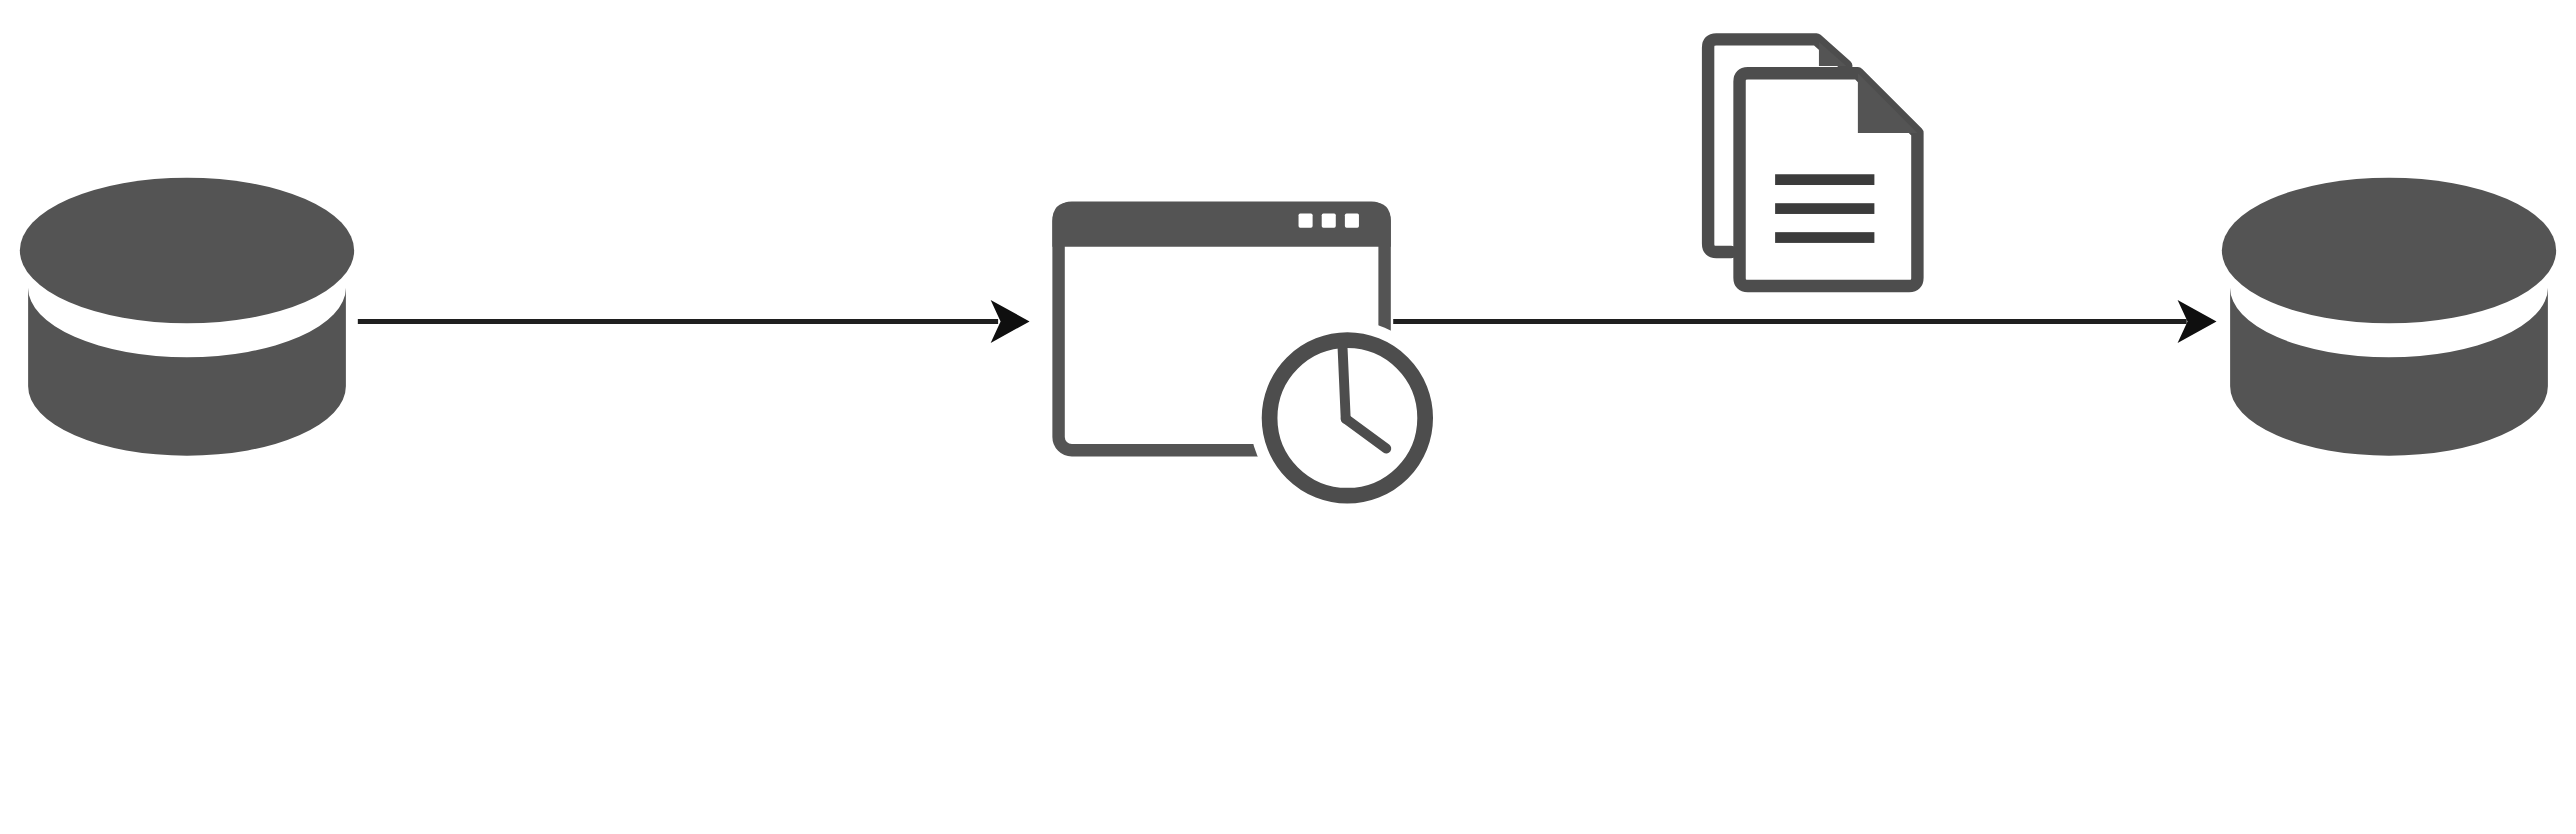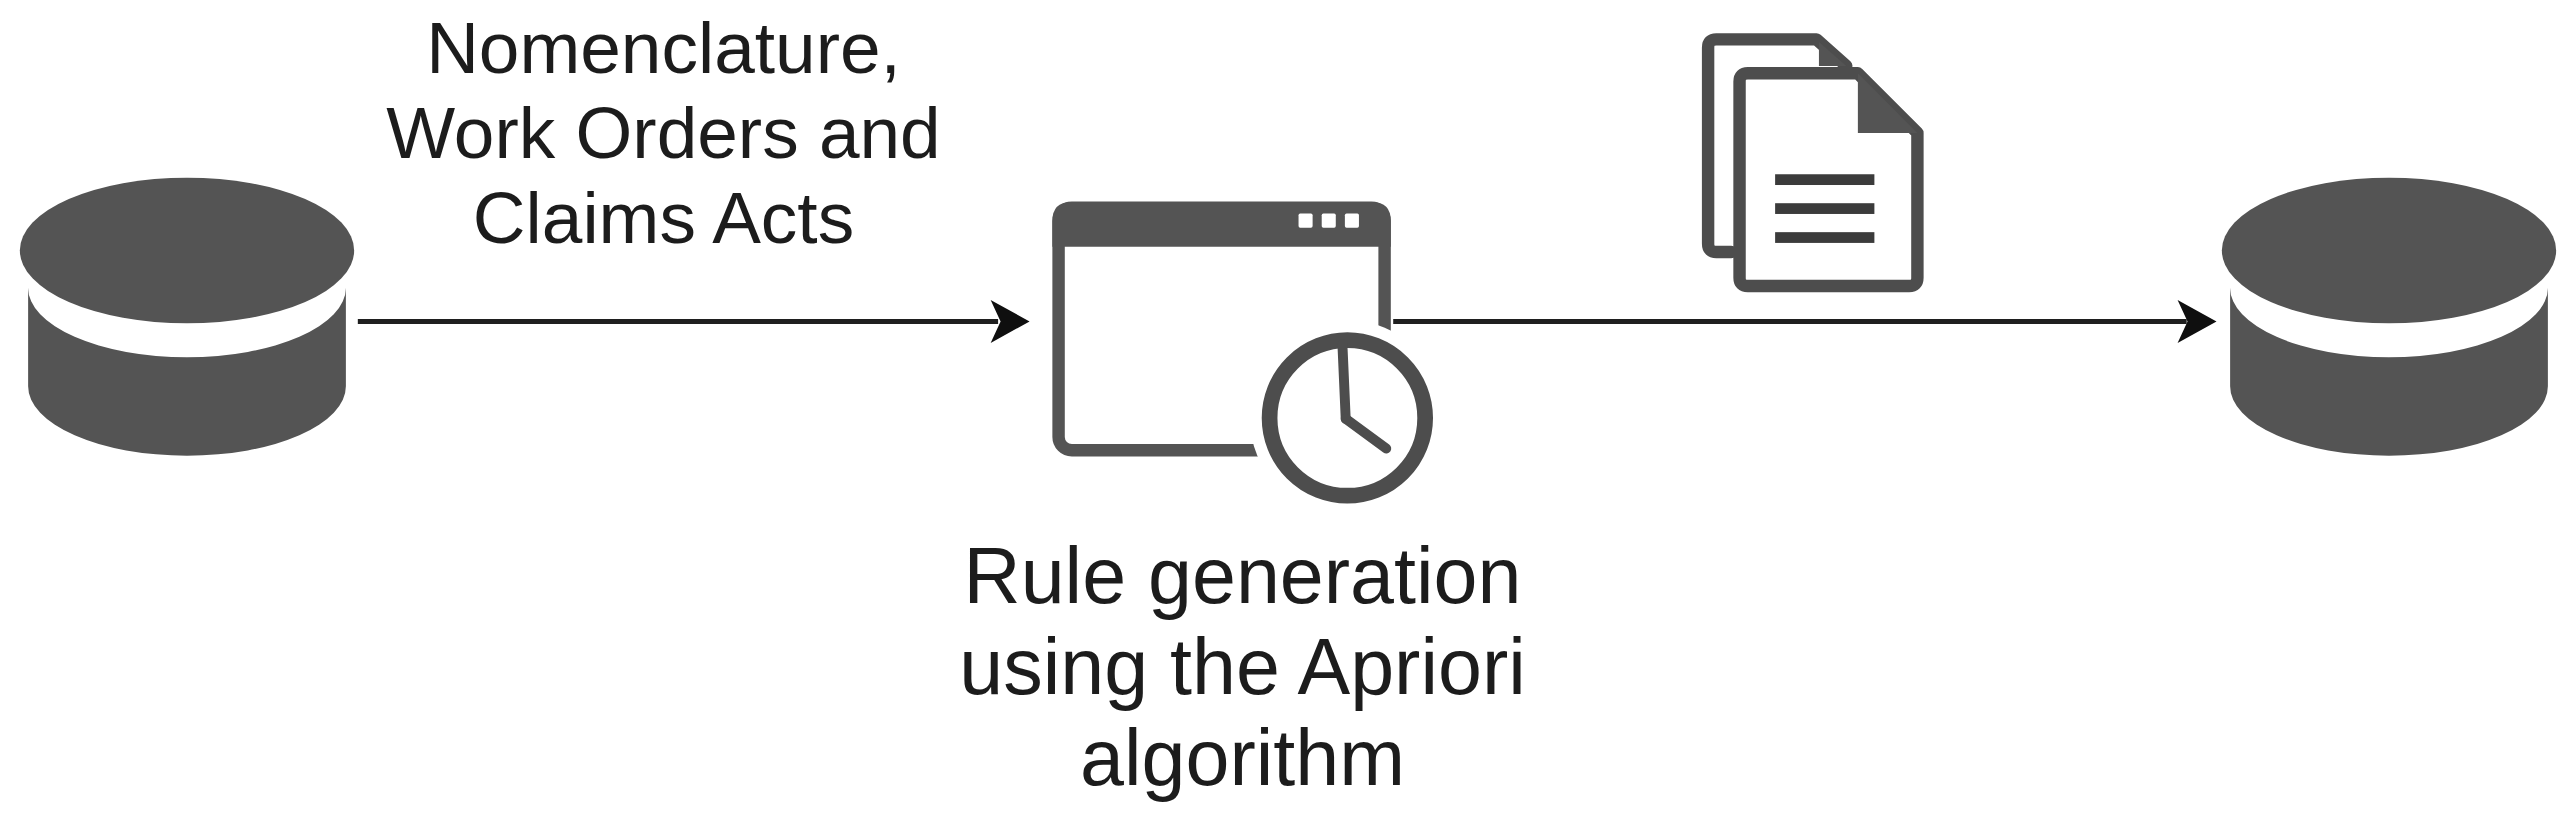--- a/index.html
+++ b/index.html
@@ -72,23 +72,17 @@
     <g>
       <line x1="432" y1="388" x2="1205" y2="388" stroke="#1f1f1f" stroke-width="6"></line>
       <polygon points="1243,388 1196,362 1208,388 1196,414" fill="#0f0f0f"></polygon>
     </g>
     <g>
       <line x1="1682" y1="388" x2="2640" y2="388" stroke="#1f1f1f" stroke-width="6"></line>
       <polygon points="2676,388 2629,362 2641,388 2629,414" fill="#0f0f0f"></polygon>
     </g>
   </svg>
 
-  <div class="diagram-label label-input">Nomenclature,
-Work Orders and
-Claims Acts</div>
 
 
-  <div class="diagram-label label-process">Rule generation
-using the Apriori
-algorithm</div>
 
 </div>
 
 
 </body></html>

